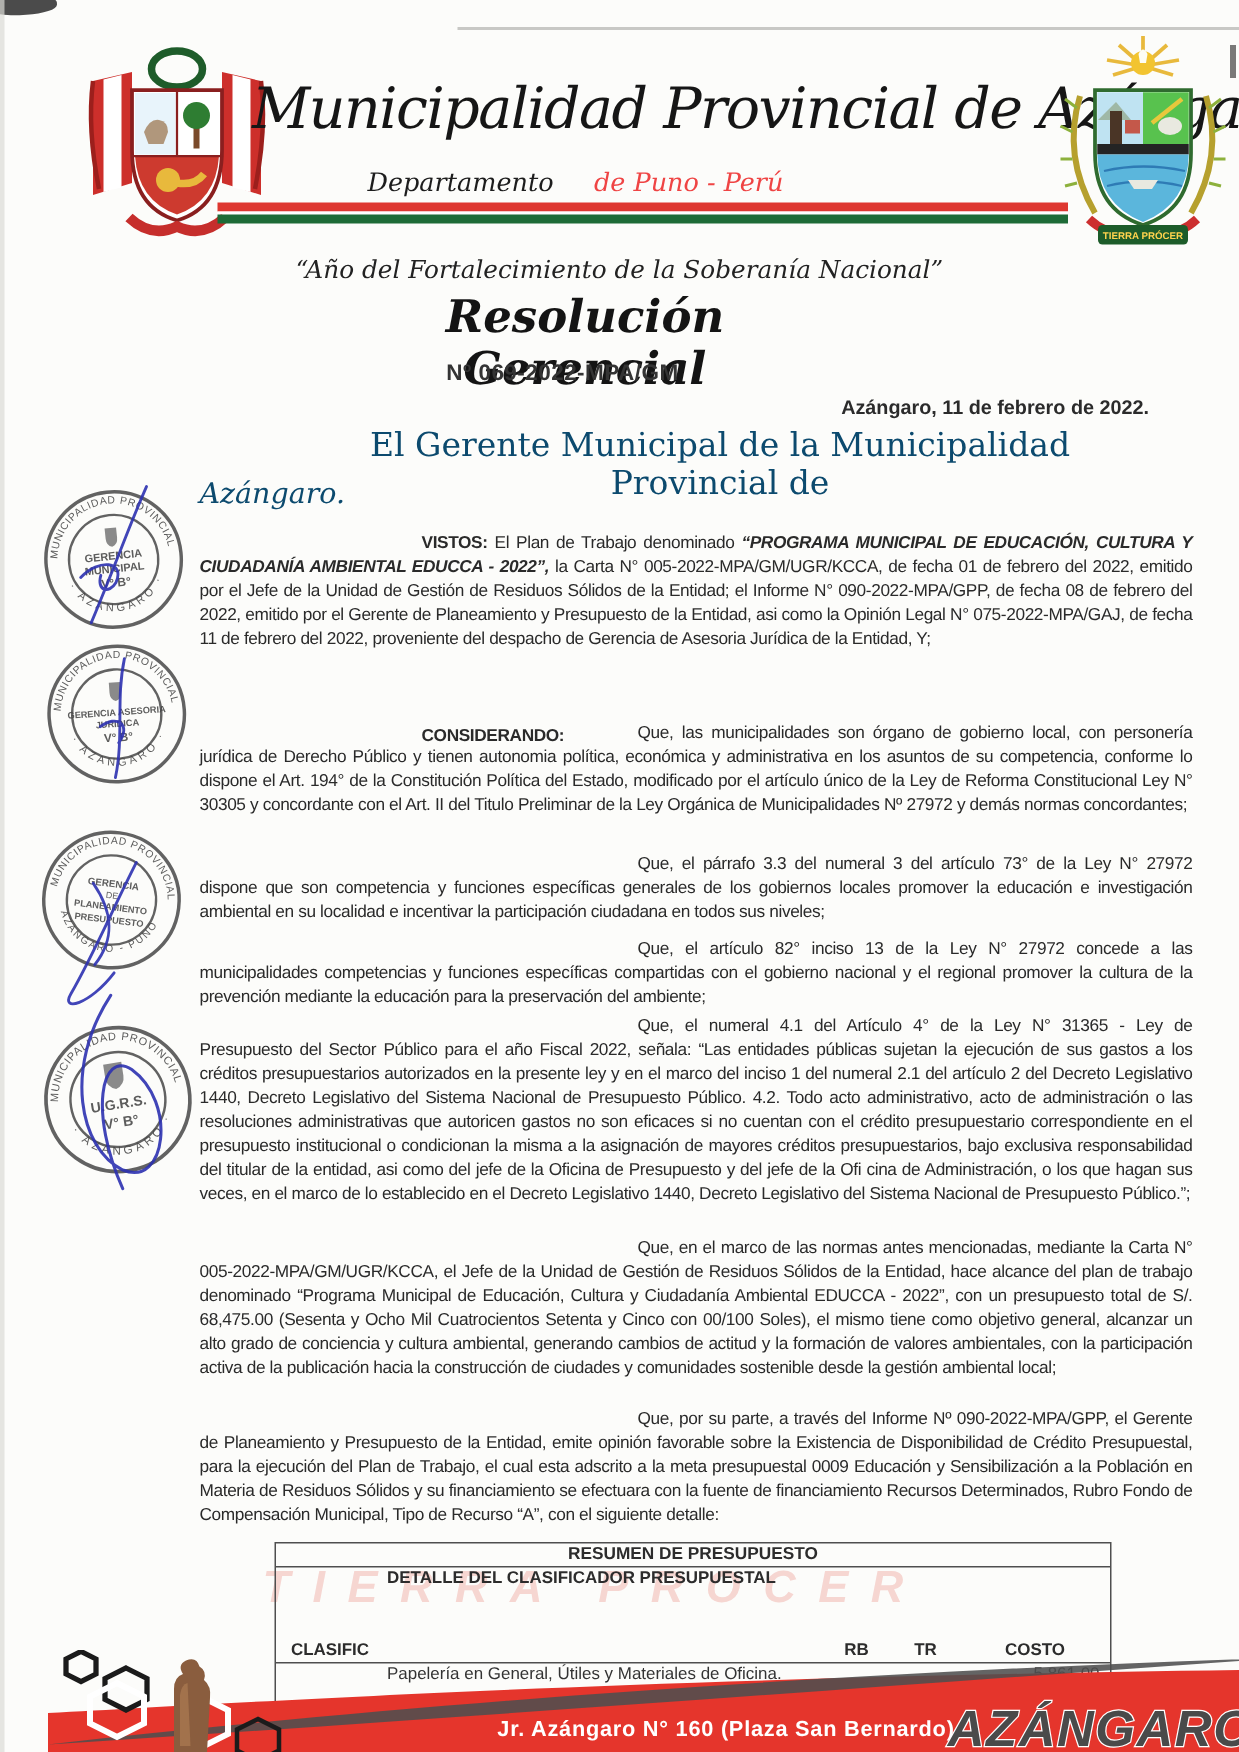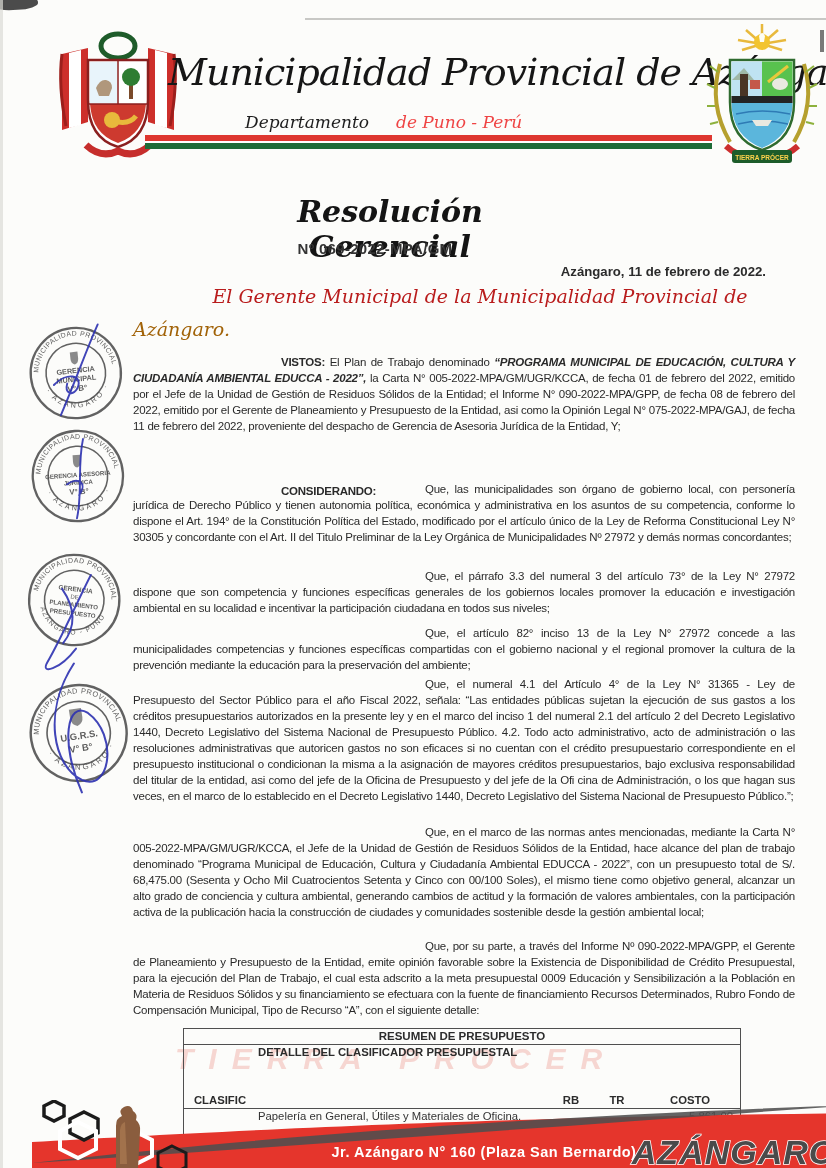--- a/index.html
+++ b/index.html
@@ -29,23 +29,23 @@
 
   .year-motto{position:absolute;left:0;top:170px;width:826px;text-align:center;
               font-family:"DejaVu Serif",serif;font-style:italic;font-size:16.5px;color:#222;}
   .doc-type{position:absolute;left:215px;top:194px;width:350px;text-align:center;
             font-family:"DejaVu Serif",serif;font-style:italic;font-weight:bold;font-size:30px;color:#141414;}
   .doc-number{position:absolute;left:250px;top:240px;width:250px;text-align:center;
               font-weight:bold;font-size:15px;letter-spacing:.3px;color:#343434;}
   .dateline{position:absolute;left:420px;top:264px;width:346px;text-align:right;
             font-weight:bold;font-size:13.2px;color:#2b2b2b;}
   .issuer1{position:absolute;left:190px;top:285px;width:580px;text-align:center;
-           font-family:"DejaVu Serif",serif;font-style:italic;font-size:19px;color:#b91c1c;}
+           font-family:"DejaVu Serif",serif;font-size:22px;color:#0c4a6e;}
   .issuer2{position:absolute;left:133px;top:318px;font-family:"DejaVu Serif",serif;
-           font-style:italic;font-size:19px;color:#a16207;}
+           font-style:italic;font-size:19px;color:#0c4a6e;}
 
   
   .para{position:absolute;left:133px;width:662px;font-size:11.5px;line-height:16px;
         letter-spacing:-0.25px;text-align:justify;color:#2a2a2a;}
   .ind-mid{text-indent:148px;}
   .ind-big{text-indent:292px;}
   .b{font-weight:bold;margin-top:32px;}
   .bi{font-weight:bold;font-style:italic;}
 
   
@@ -154,20 +154,21 @@
       <text x="60" y="137.5" text-anchor="middle" font-size="6.5" font-weight="bold" fill="#ffd34d">TIERRA PRÓCER</text>
     </svg>
   </div>
 
   <div class="stripe">
     <div class="red"></div>
       <div class="white"></div>
       <div class="green"></div>
   </div>
 
+  <div class="year-motto">“Año del Fortalecimiento de la Soberanía Nacional”</div>
   <div class="doc-type">Resolución Gerencial</div>
   <div class="doc-number">Nº 069-2022-MPA/GM</div>
   <div class="dateline">Azángaro, 11 de febrero de 2022.</div>
   <div class="issuer1">El Gerente Municipal de la Municipalidad Provincial de</div>
   <div class="issuer2">Azángaro.</div>
 
   <div class="stamp" style="left:28px;top:325px;transform:rotate(-6deg);">
     <svg width="96" height="96" viewBox="0 0 100 100">
       <defs>
         <path id="s1t" d="M 11,50 A 39,39 0 0 1 89,50"></path>

